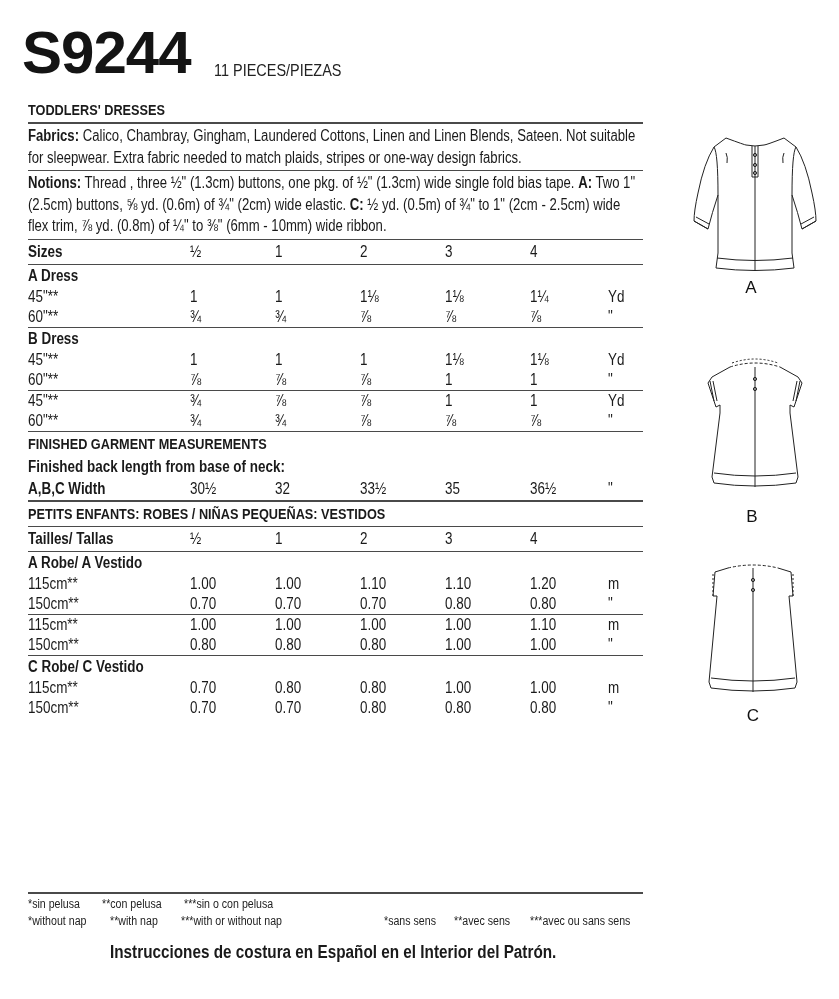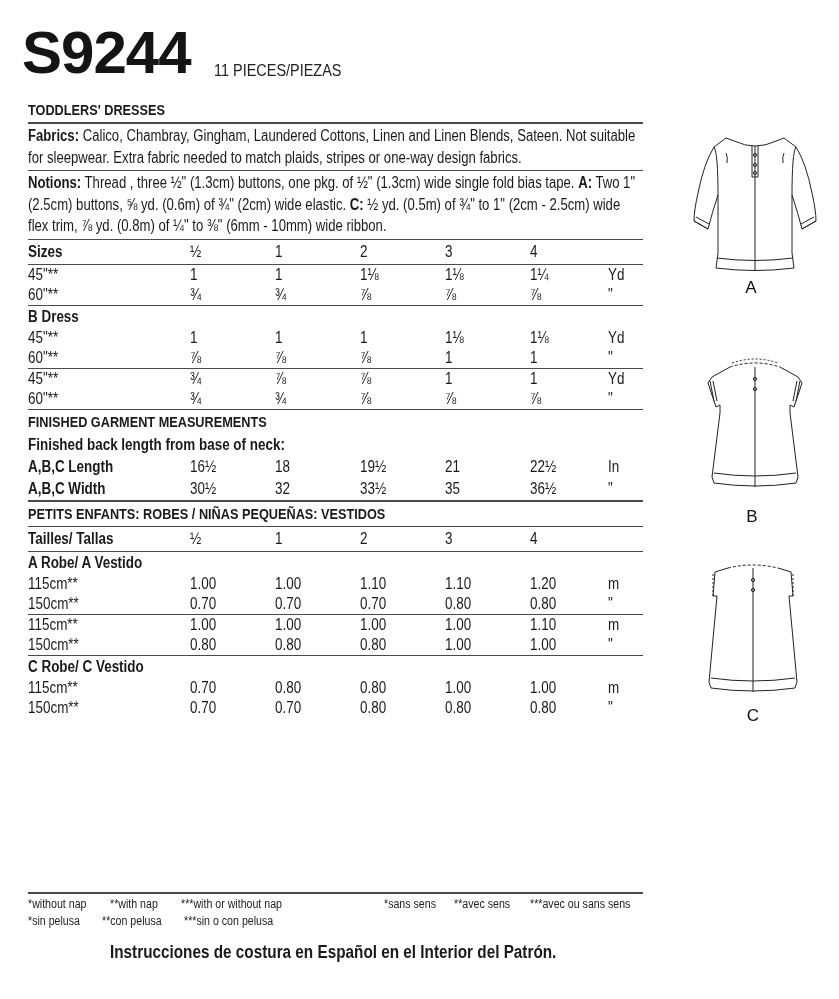--- a/index.html
+++ b/index.html
@@ -69,20 +69,23 @@
         <span class="lbl bold">Sizes</span>
         <span class="c c0">½</span>
         <span class="c c1">1</span>
         <span class="c c2">2</span>
         <span class="c c3">3</span>
         <span class="c c4">4</span>
       </div>
       <div class="rule thin"></div>
 
       <div class="yd-group">
+          <div class="row group">
+            <span class="lbl">A Dress</span>
+          </div>
           <div class="row">
             <span class="lbl">45"**</span>
             <span class="c c0">1</span>
             <span class="c c1">1</span>
             <span class="c c2">1⅛</span>
             <span class="c c3">1⅛</span>
             <span class="c c4">1¼</span>
             <span class="c u">Yd</span>
           </div>
           <div class="row">
@@ -140,29 +143,20 @@
             <span class="c u">"</span>
           </div>
         </div>
       <div class="rule thin"></div>
     </div>
 
     <div>
       <div class="section-title">FINISHED GARMENT MEASUREMENTS</div>
       <div class="row group">
         <span class="lbl">Finished back length from base of neck:</span>
-      </div>
-      <div class="row group">
-        <span class="lbl bold">A,B,C Length</span>
-        <span class="c c0">16½</span>
-        <span class="c c1">18</span>
-        <span class="c c2">19½</span>
-        <span class="c c3">21</span>
-        <span class="c c4">22½</span>
-        <span class="c u">In</span>
       </div>
       <div class="row group">
         <span class="lbl bold">A,B,C Width</span>
         <span class="c c0">30½</span>
         <span class="c c1">32</span>
         <span class="c c2">33½</span>
         <span class="c c3">35</span>
         <span class="c c4">36½</span>
         <span class="c u">"</span>
       </div>
@@ -249,31 +243,31 @@
             <span class="c c4">0.80</span>
             <span class="c u">"</span>
           </div>
         </div>
     </div>
   </div>
 
   <div class="notes">
     <div class="rule" style="width:615px; margin-bottom:2px;"></div>
     <div class="line">
+      <span style="left:0">*sin pelusa</span>
+      <span style="left:74px">**con pelusa</span>
+      <span style="left:156px">***sin o con pelusa</span>
+    </div>
+    <div class="line">
       <span style="left:0">*without nap</span>
       <span style="left:82px">**with nap</span>
       <span style="left:153px">***with or without nap</span>
       <span style="left:356px">*sans sens</span>
       <span style="left:426px">**avec sens</span>
       <span style="left:502px">***avec ou sans sens</span>
-    </div>
-    <div class="line">
-      <span style="left:0">*sin pelusa</span>
-      <span style="left:74px">**con pelusa</span>
-      <span style="left:156px">***sin o con pelusa</span>
     </div>
   </div>
 
   <div class="footer">Instrucciones de costura en Español en el Interior del Patrón.</div>
 
   <div class="ill" style="left:688px; top:133px;">
     <svg width="135" height="140" viewBox="0 0 135 140" fill="none" stroke="#222" stroke-width="1">
       <path d="M38 5 Q57 12 58 12 Q67 14 76 12 Q78 12 96 5 L108 14 Q118 30 124 60 Q128 78 128 88 L114 96 Q110 80 104 62 L104 120 L106 135 Q67 140 28 135 L30 120 L30 62 Q24 80 20 96 L6 88 Q6 78 10 60 Q16 30 26 14 Z"></path>
       <path d="M26 14 Q30 20 30 62"></path>
         <path d="M108 14 Q104 20 104 62"></path>

